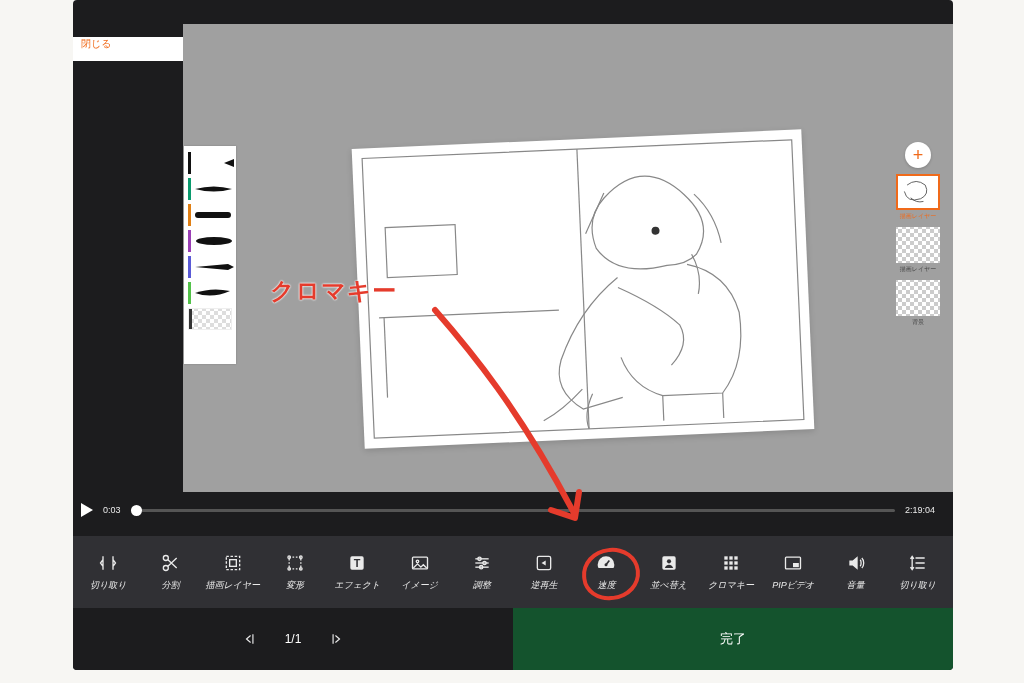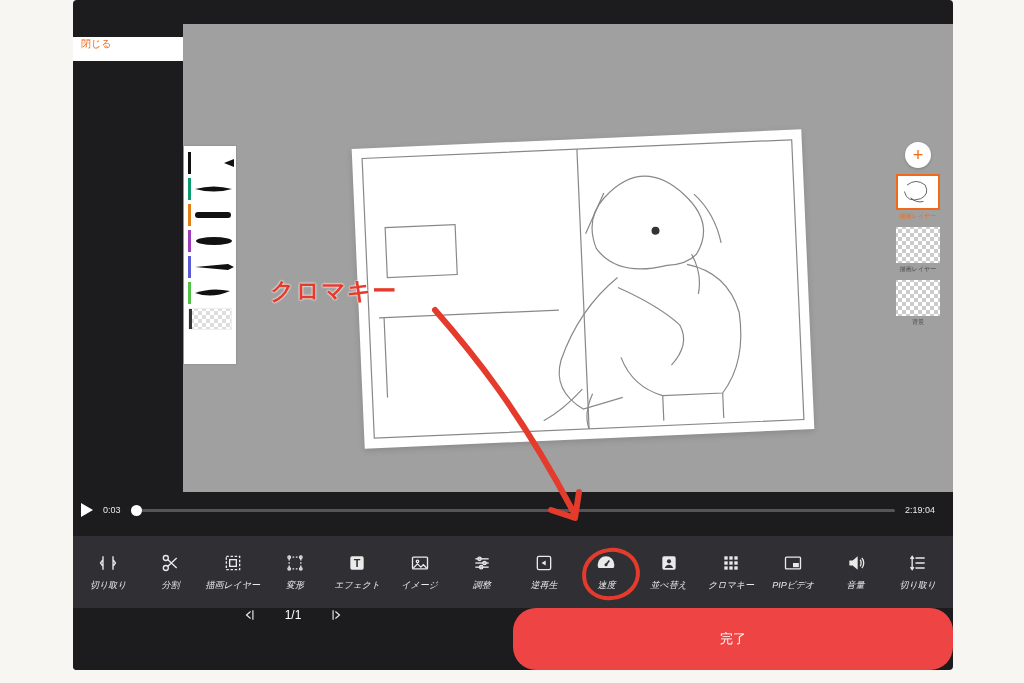--- a/index.html
+++ b/index.html
@@ -44,24 +44,24 @@
   
   .toolbar { position:absolute; left:0; right:0; bottom:62px; height:72px; background:#303034; display:flex; align-items:center; justify-content:space-around; padding:0 4px; }
   .tool { display:flex; flex-direction:column; align-items:center; gap:5px; color:#eaeaea; cursor:pointer; min-width:56px; }
   .tool .ibox { width:22px; height:22px; display:flex; align-items:center; justify-content:center; }
   .tool .ibox svg { width:20px; height:20px; stroke:#eaeaea; fill:none; stroke-width:1.6; }
   .tool .ibox svg.solid { fill:#eaeaea; stroke:none; }
   .tool .tlbl { font-size:9px; white-space:nowrap;font-style:italic; }
 
   
   .bottombar { position:absolute; left:0; right:0; bottom:0; height:62px; display:flex; }
-  .pager { flex:1; background:#1c1c1e; display:flex; align-items:flex-start; justify-content:center; gap:28px; color:#fff; }
+  .pager { flex:1; background:#1c1c1e; display:flex; align-items:center; justify-content:center; gap:28px; color:#fff; }
   .pager .pbtn { cursor:pointer; font-size:14px; opacity:.9; display:flex; }
   .pager .pg { font-size:12px; }
-  .done { flex:1; background:#ef4444; display:flex; align-items:center; justify-content:center; color:#fff; font-size:13px; cursor:pointer;border-radius:23px; }
+  .done { flex:1; background:#14532d; display:flex; align-items:center; justify-content:center; color:#fff; font-size:13px; cursor:pointer; }
 
   
   .anno-text { position:absolute; left:270px; top:275px; color:#e53b2c; font-size:24px; font-weight:700; text-shadow:0 0 2px #fff, 0 0 2px #fff; white-space:nowrap; letter-spacing:1px; }
   .anno-arrow { position:absolute; left:380px; top:290px; width:240px; height:260px; pointer-events:none; }
   .anno-circle { position:absolute; left:582px; top:548px; width:58px; height:52px; border:4px solid #e53b2c; border-radius:50% 48% 50% 46%; transform:rotate(-6deg); pointer-events:none; }
 </style>
 </head>
 <body>
 
 <div class="stage">

